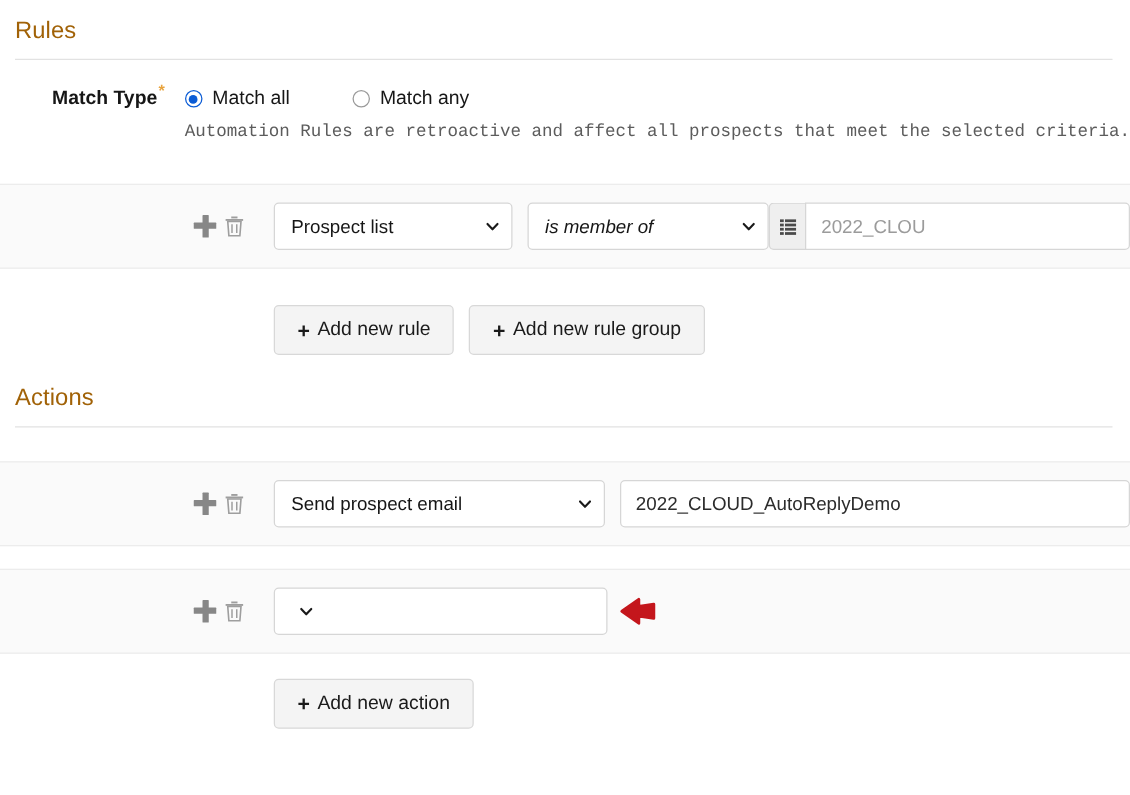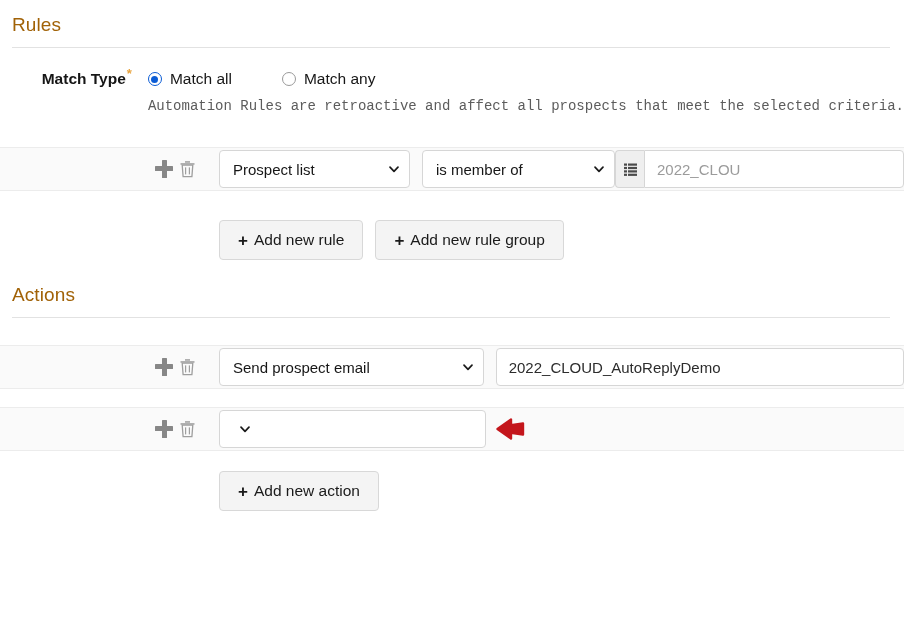--- a/index.html
+++ b/index.html
@@ -113,21 +113,21 @@
     font-family: Liberation Mono, monospace;
   }
 
   
   .data-row {
     background: #fafafa;
     border-top: 1px solid #ececec;
     border-bottom: 1px solid #ececec;
     display: flex;
     align-items: center;
-    height: 44px;
+    height: 68px;
     box-sizing: border-box;
     padding-left: 155px;
   }
   .row-icons {
     display: flex;
     align-items: center;
     width: 64px;
     flex: none;
   }
   .icon-plus {
@@ -184,20 +184,21 @@
     width: 12px;
     height: 12px;
     display: block;
   }
   .sel-field {
     width: 267px;
   }
   .sel-op {
     width: 270px;
     margin-left: 12px;
+    font-style: italic;
   }
 
   .value-group {
     display: flex;
     align-items: stretch;
     height: 38px;
   }
   .list-btn {
     width: 29px;
     border: 1px solid #d6d6d6;

